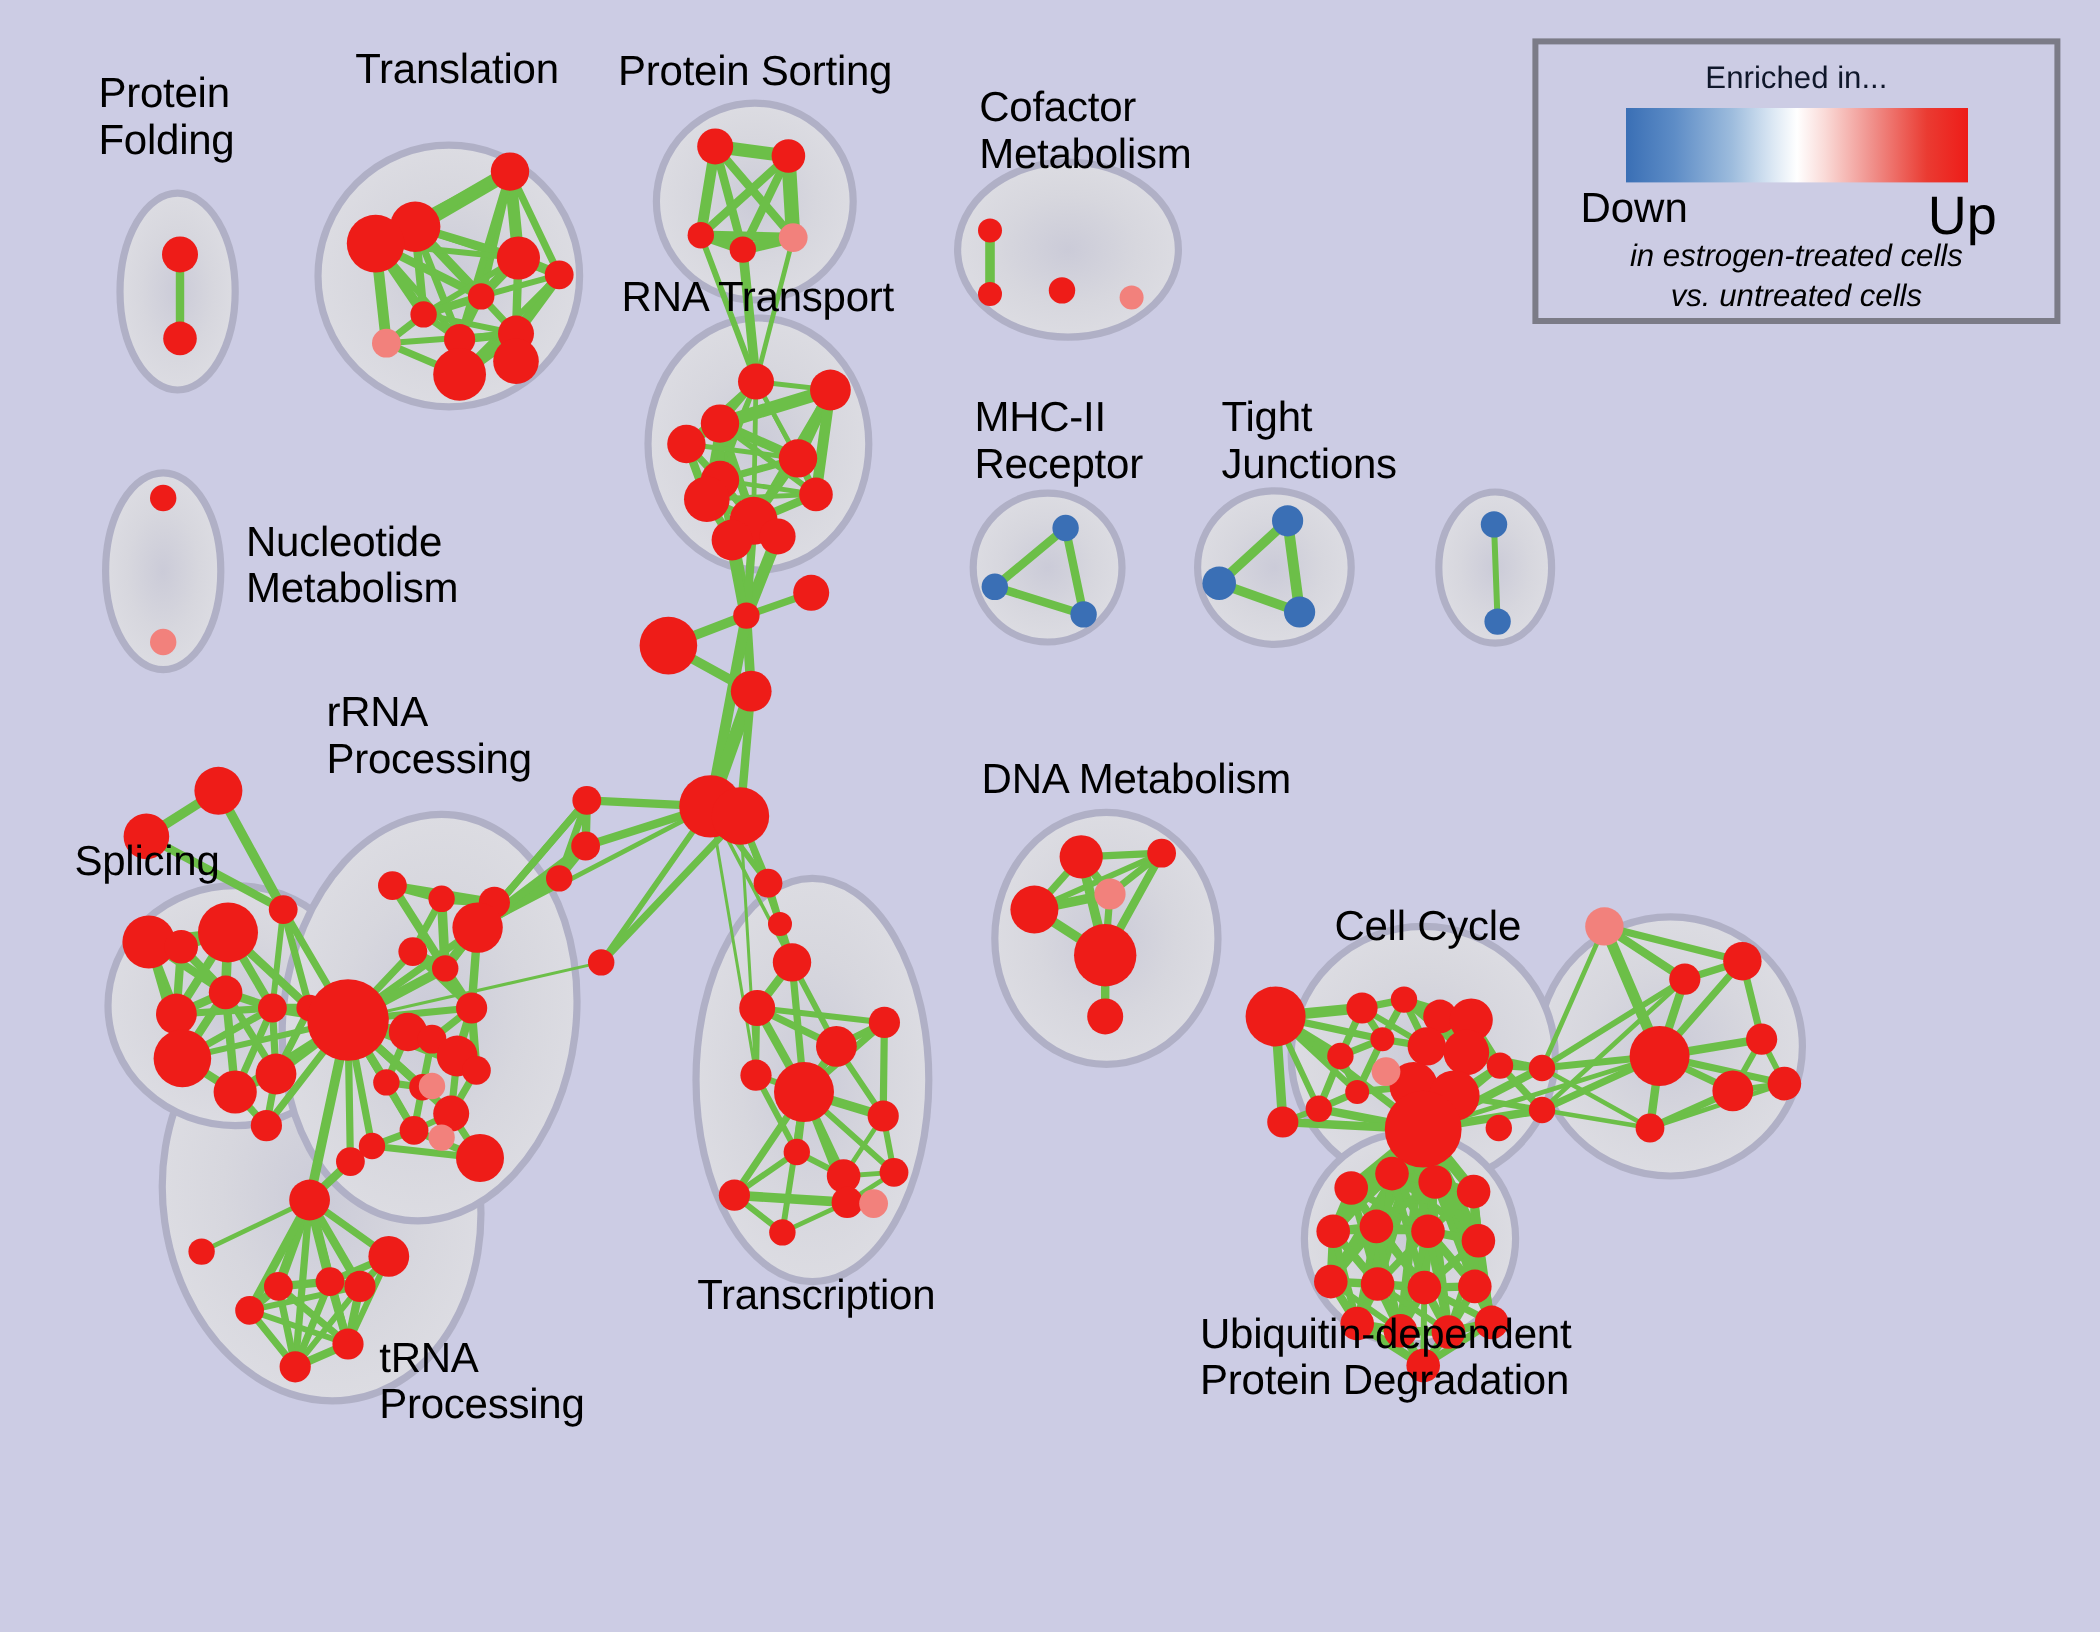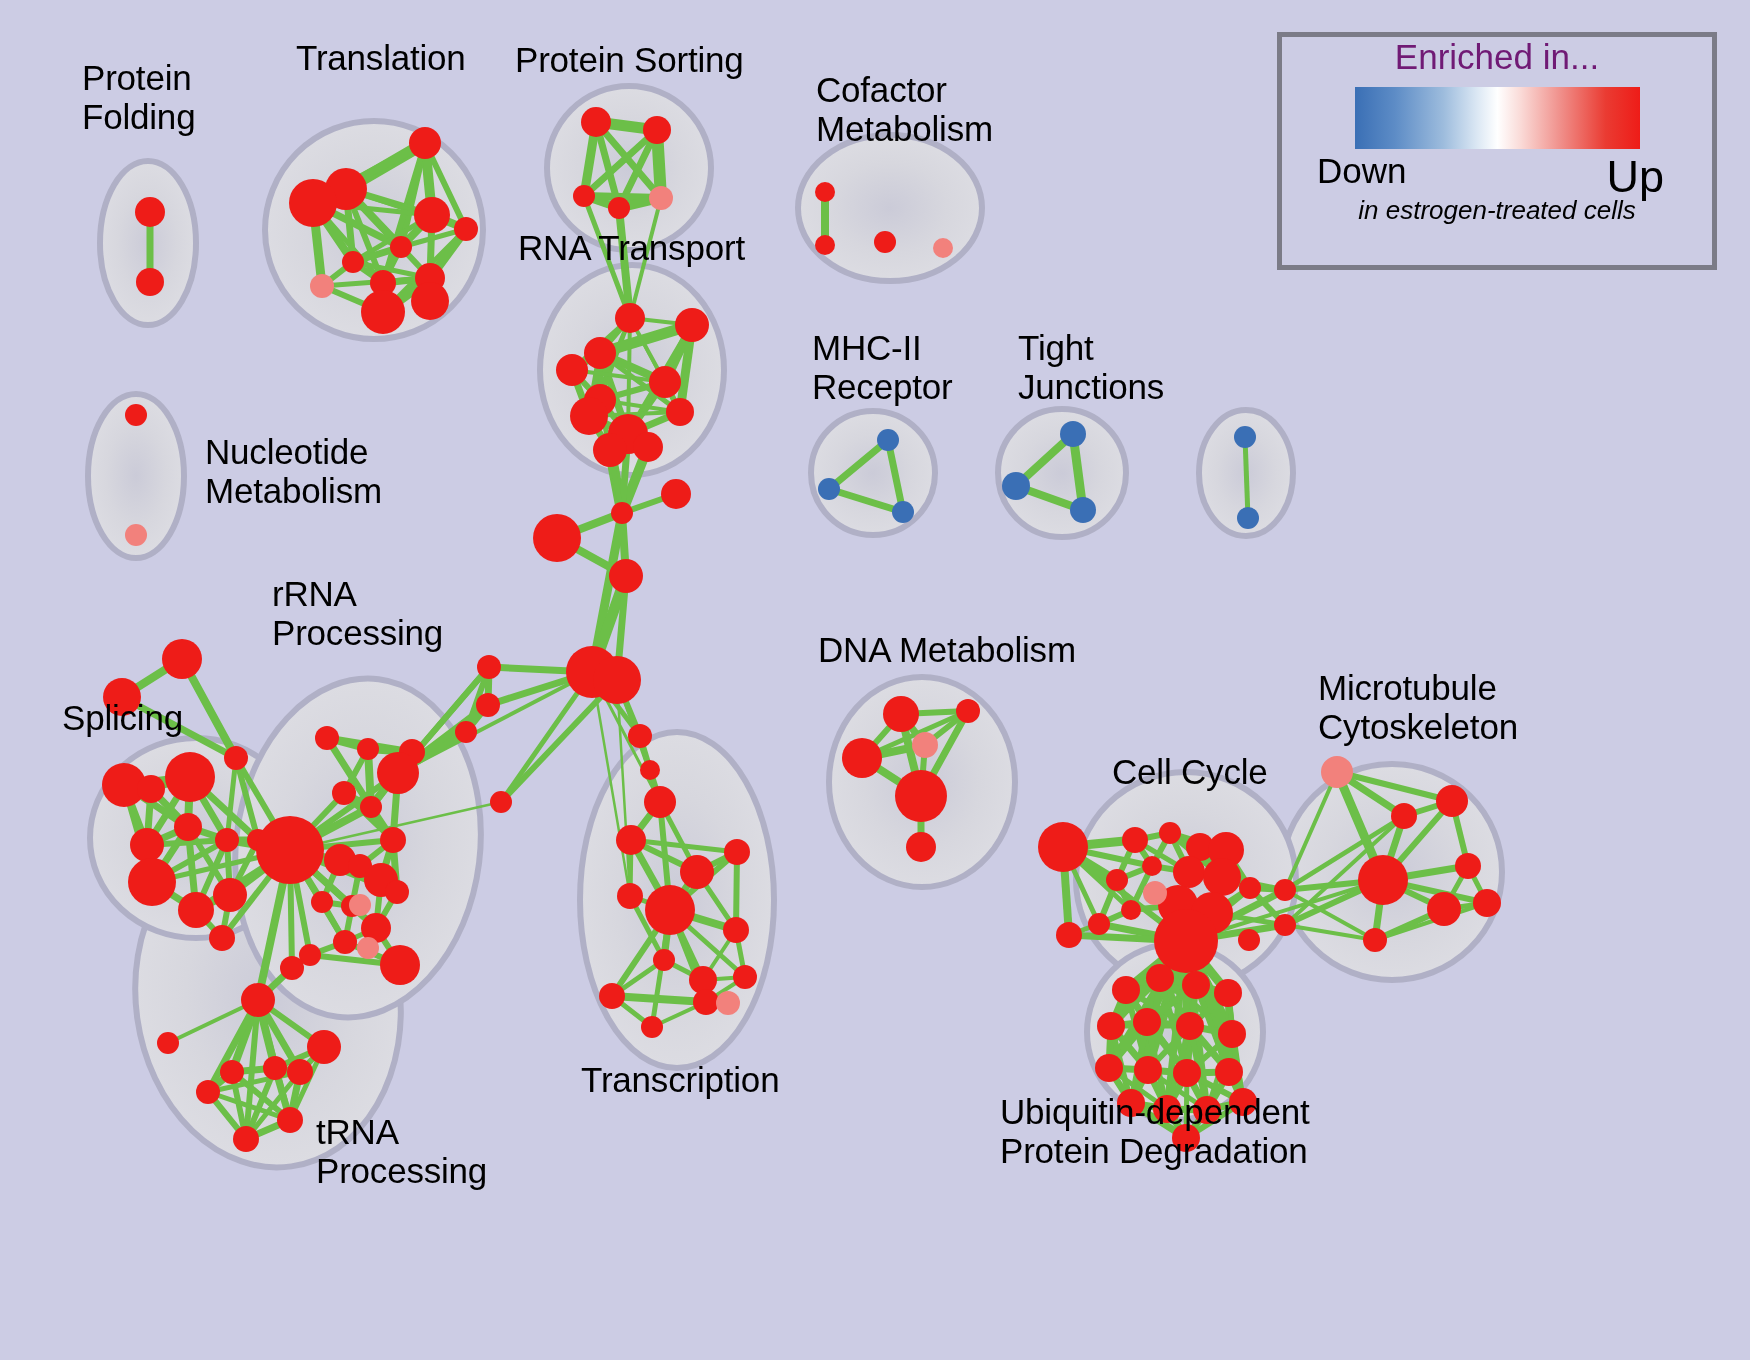--- a/index.html
+++ b/index.html
@@ -28,21 +28,21 @@
   #legend{
     position:absolute;
     left:1277px;top:32px;
     width:440px;height:238px;
     background:#ccccE4;
     border:5px solid #7b7b87;
     box-sizing:border-box;
     text-align:center;
   }
   #legend .ltitle{
-    font-size:35px;color:#701a75;
+    font-size:26px;color:#0f172a;margin-top:12px;
   }
   #legend .ramp{
     width:285px;height:62px;margin:10px auto 2px auto;
     background:linear-gradient(to right,
       #3a6fb5 0%, #5d8cc6 14%, #9dbcdd 31%, #dce8f4 43%,
       #ffffff 50%, #fadbd8 58%, #f0908b 72%, #ea3b32 88%, #ee1c18 100%);
   }
   #legend .updown{
     position:relative;width:370px;margin:2px auto 0 auto;height:42px;
   }
@@ -824,28 +824,27 @@
   <div class="clabel" style="left:1018px;top:328px;">Tight
 Junctions</div>
   <div class="clabel" style="left:62px;top:698px;">Splicing</div>
   <div class="clabel" style="left:272px;top:574px;">rRNA
 Processing</div>
   <div class="clabel" style="left:316px;top:1076px;margin-top:36px;">tRNA
 Processing</div>
   <div class="clabel" style="left:581px;top:1060px;">Transcription</div>
   <div class="clabel" style="left:818px;top:630px;">DNA Metabolism</div>
   <div class="clabel" style="left:1112px;top:752px;">Cell Cycle</div>
-  <div class="clabel" style="left:1318px;top:668px;">Microtubule
-Cytoskeleton</div>
   <div class="clabel" style="left:1000px;top:1092px;">Ubiquitin-dependent
 Protein Degradation</div>
 
   <div id="legend">
     <div class="ltitle">Enriched in...</div>
     <div class="ramp"></div>
     <div class="updown">
       <span class="d">Down</span>
       <span class="u">Up</span>
     </div>
     <div class="sub">in estrogen-treated cells</div>
+    <div class="sub">vs. untreated cells</div>
   </div>
 
 </div>
 
 </body></html>

